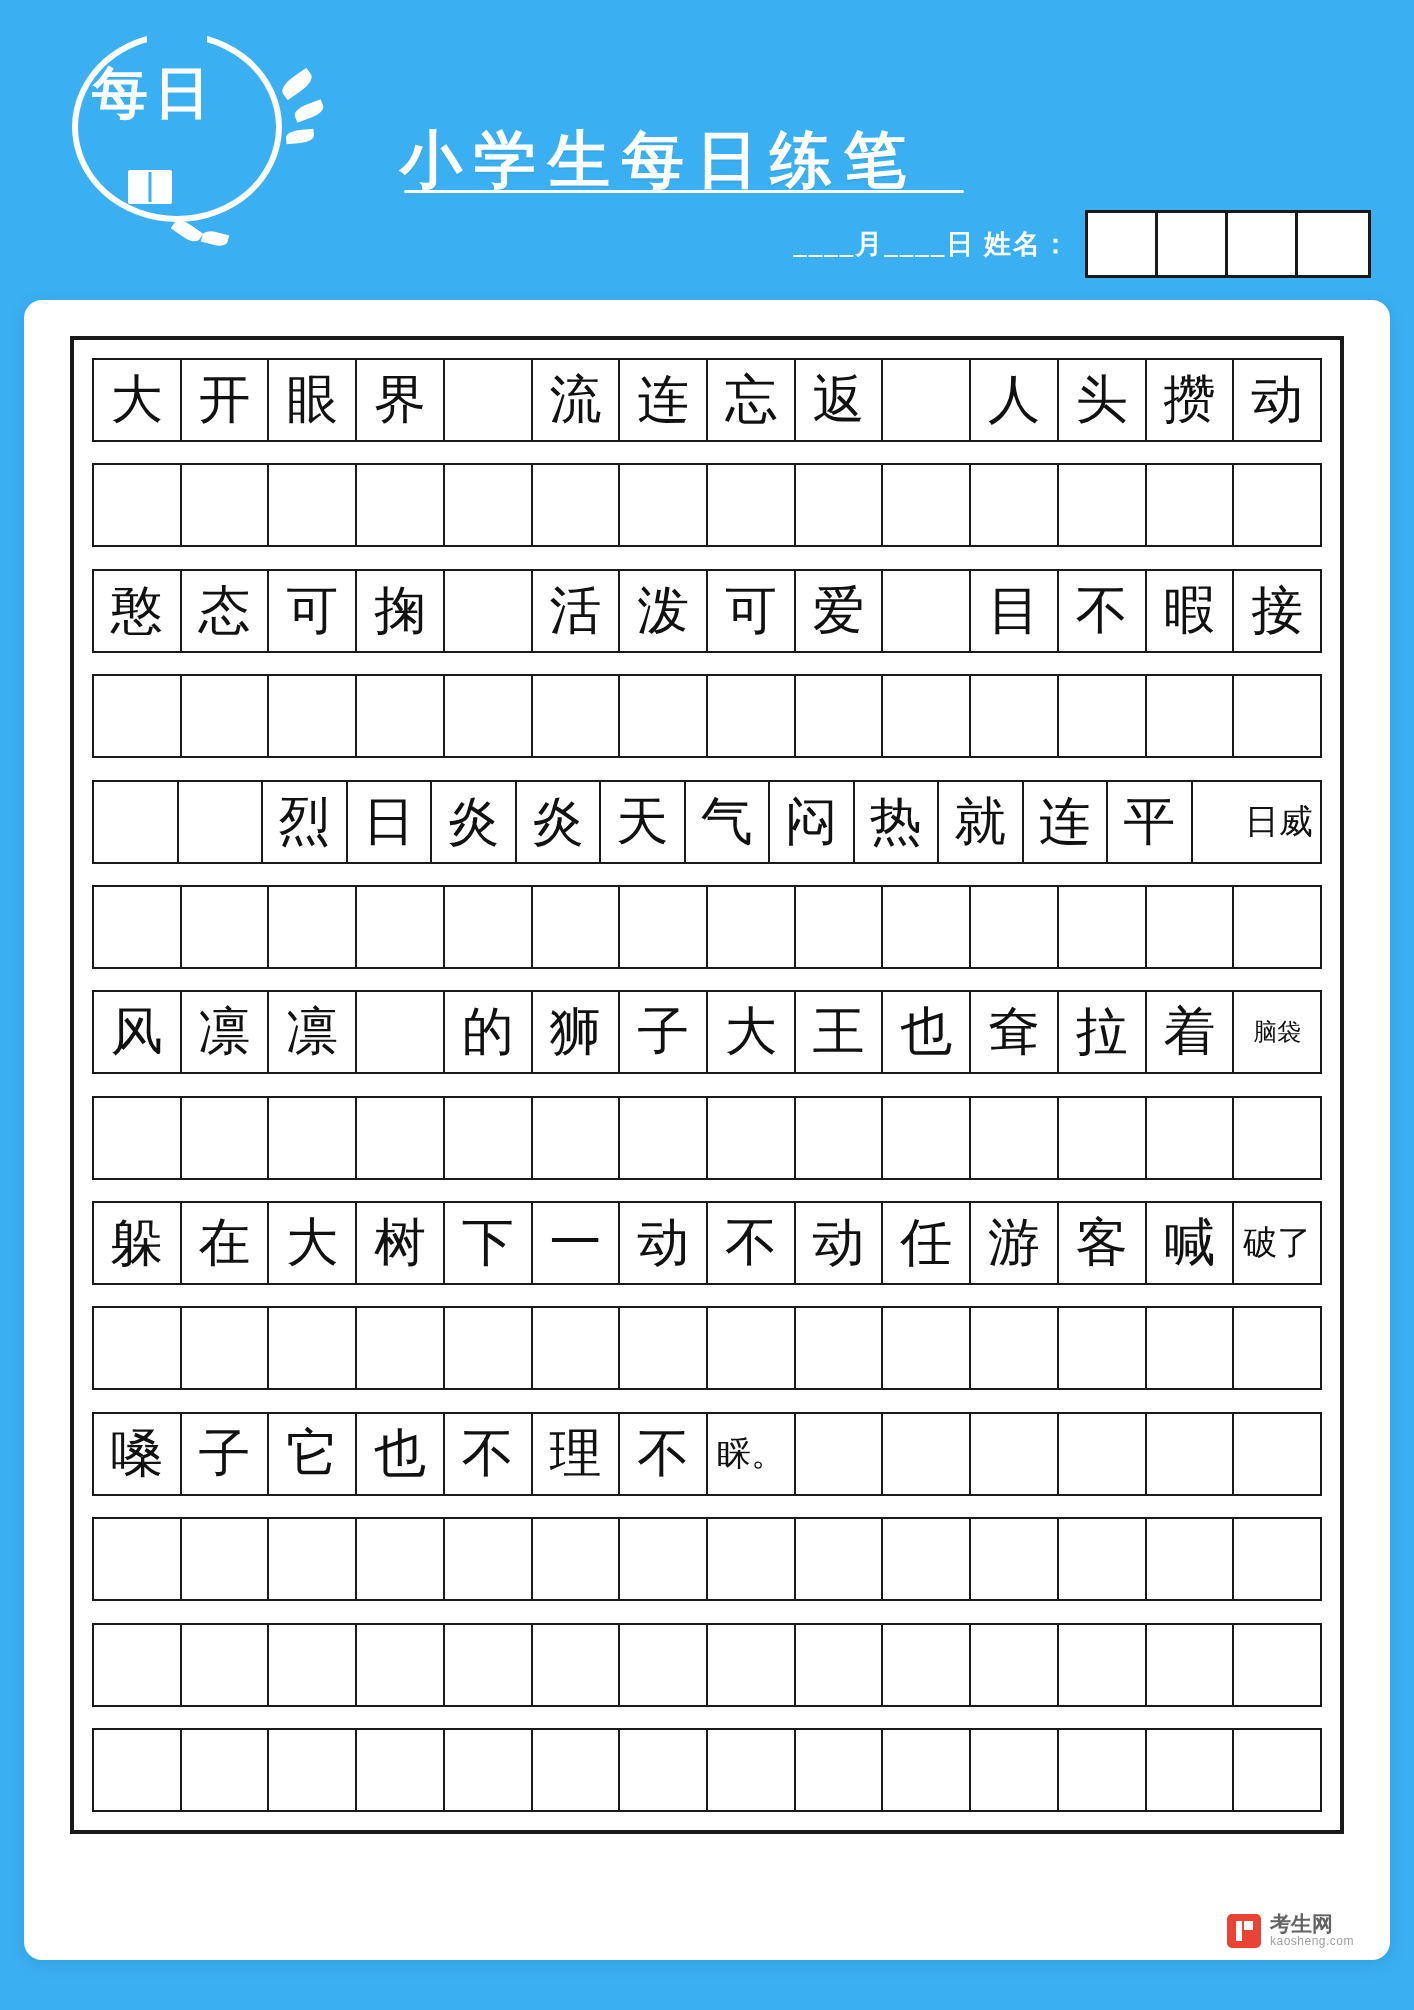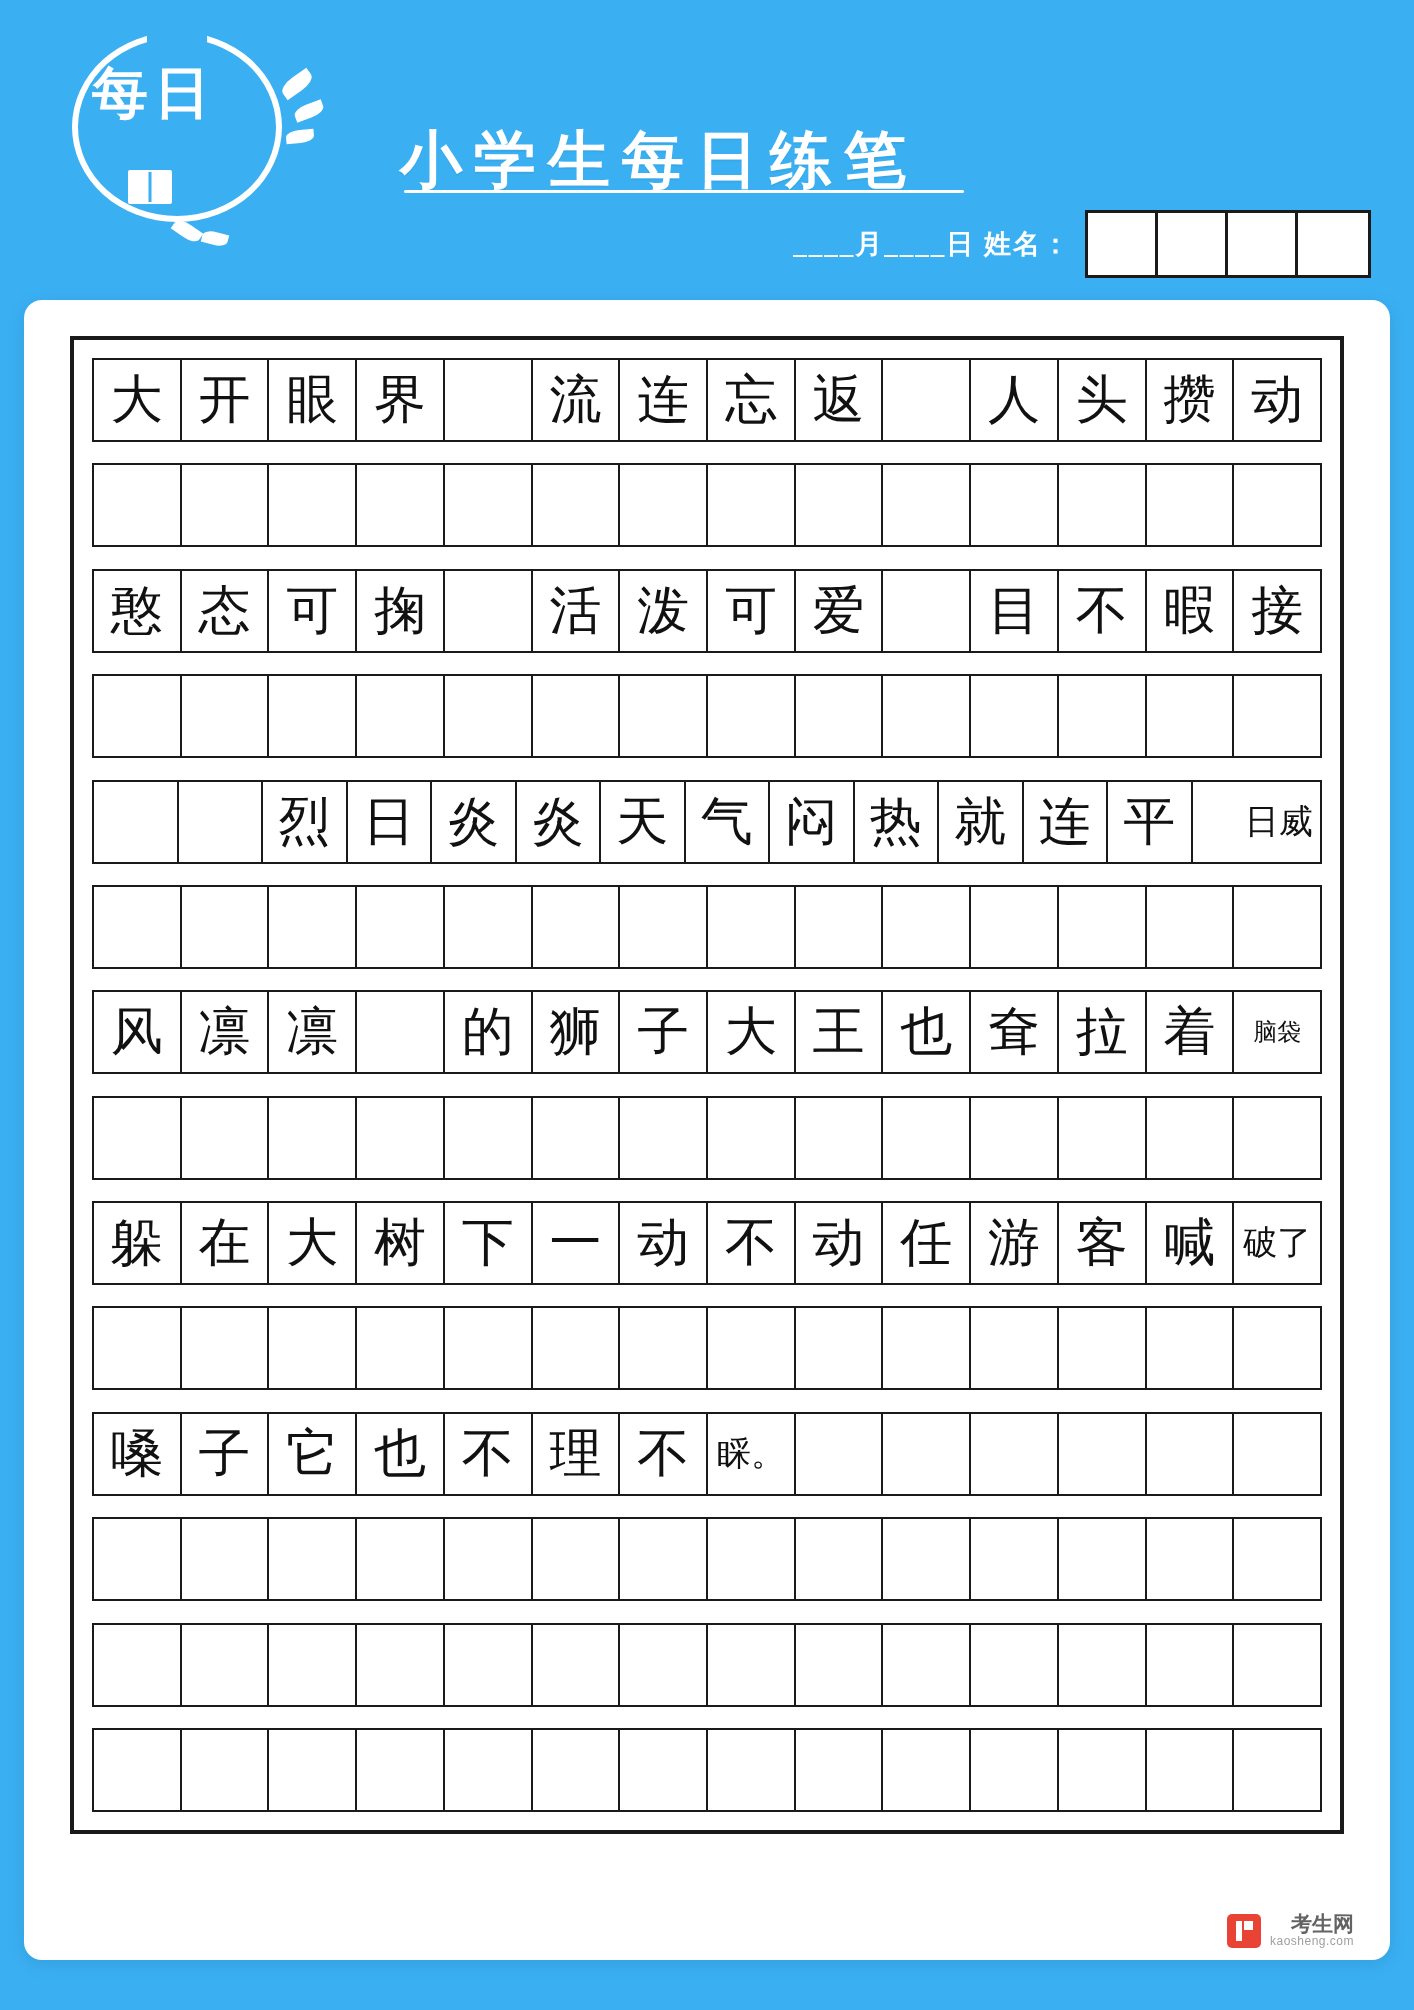--- a/index.html
+++ b/index.html
@@ -176,21 +176,20 @@
   .cell:last-child { border-right: none; }
   .cell.empty { color: transparent; }
 
   
   .watermark {
     position: absolute;
     right: 36px; bottom: 12px;
     display: flex;
     align-items: center;
     opacity: 0.95;
-    text-align: right;
   }
   .wm-mark {
     width: 34px; height: 34px;
     background: #e8392b;
     border-radius: 5px;
     position: relative;
     margin-right: 9px;
   }
   .wm-mark:before {
     content: "";

